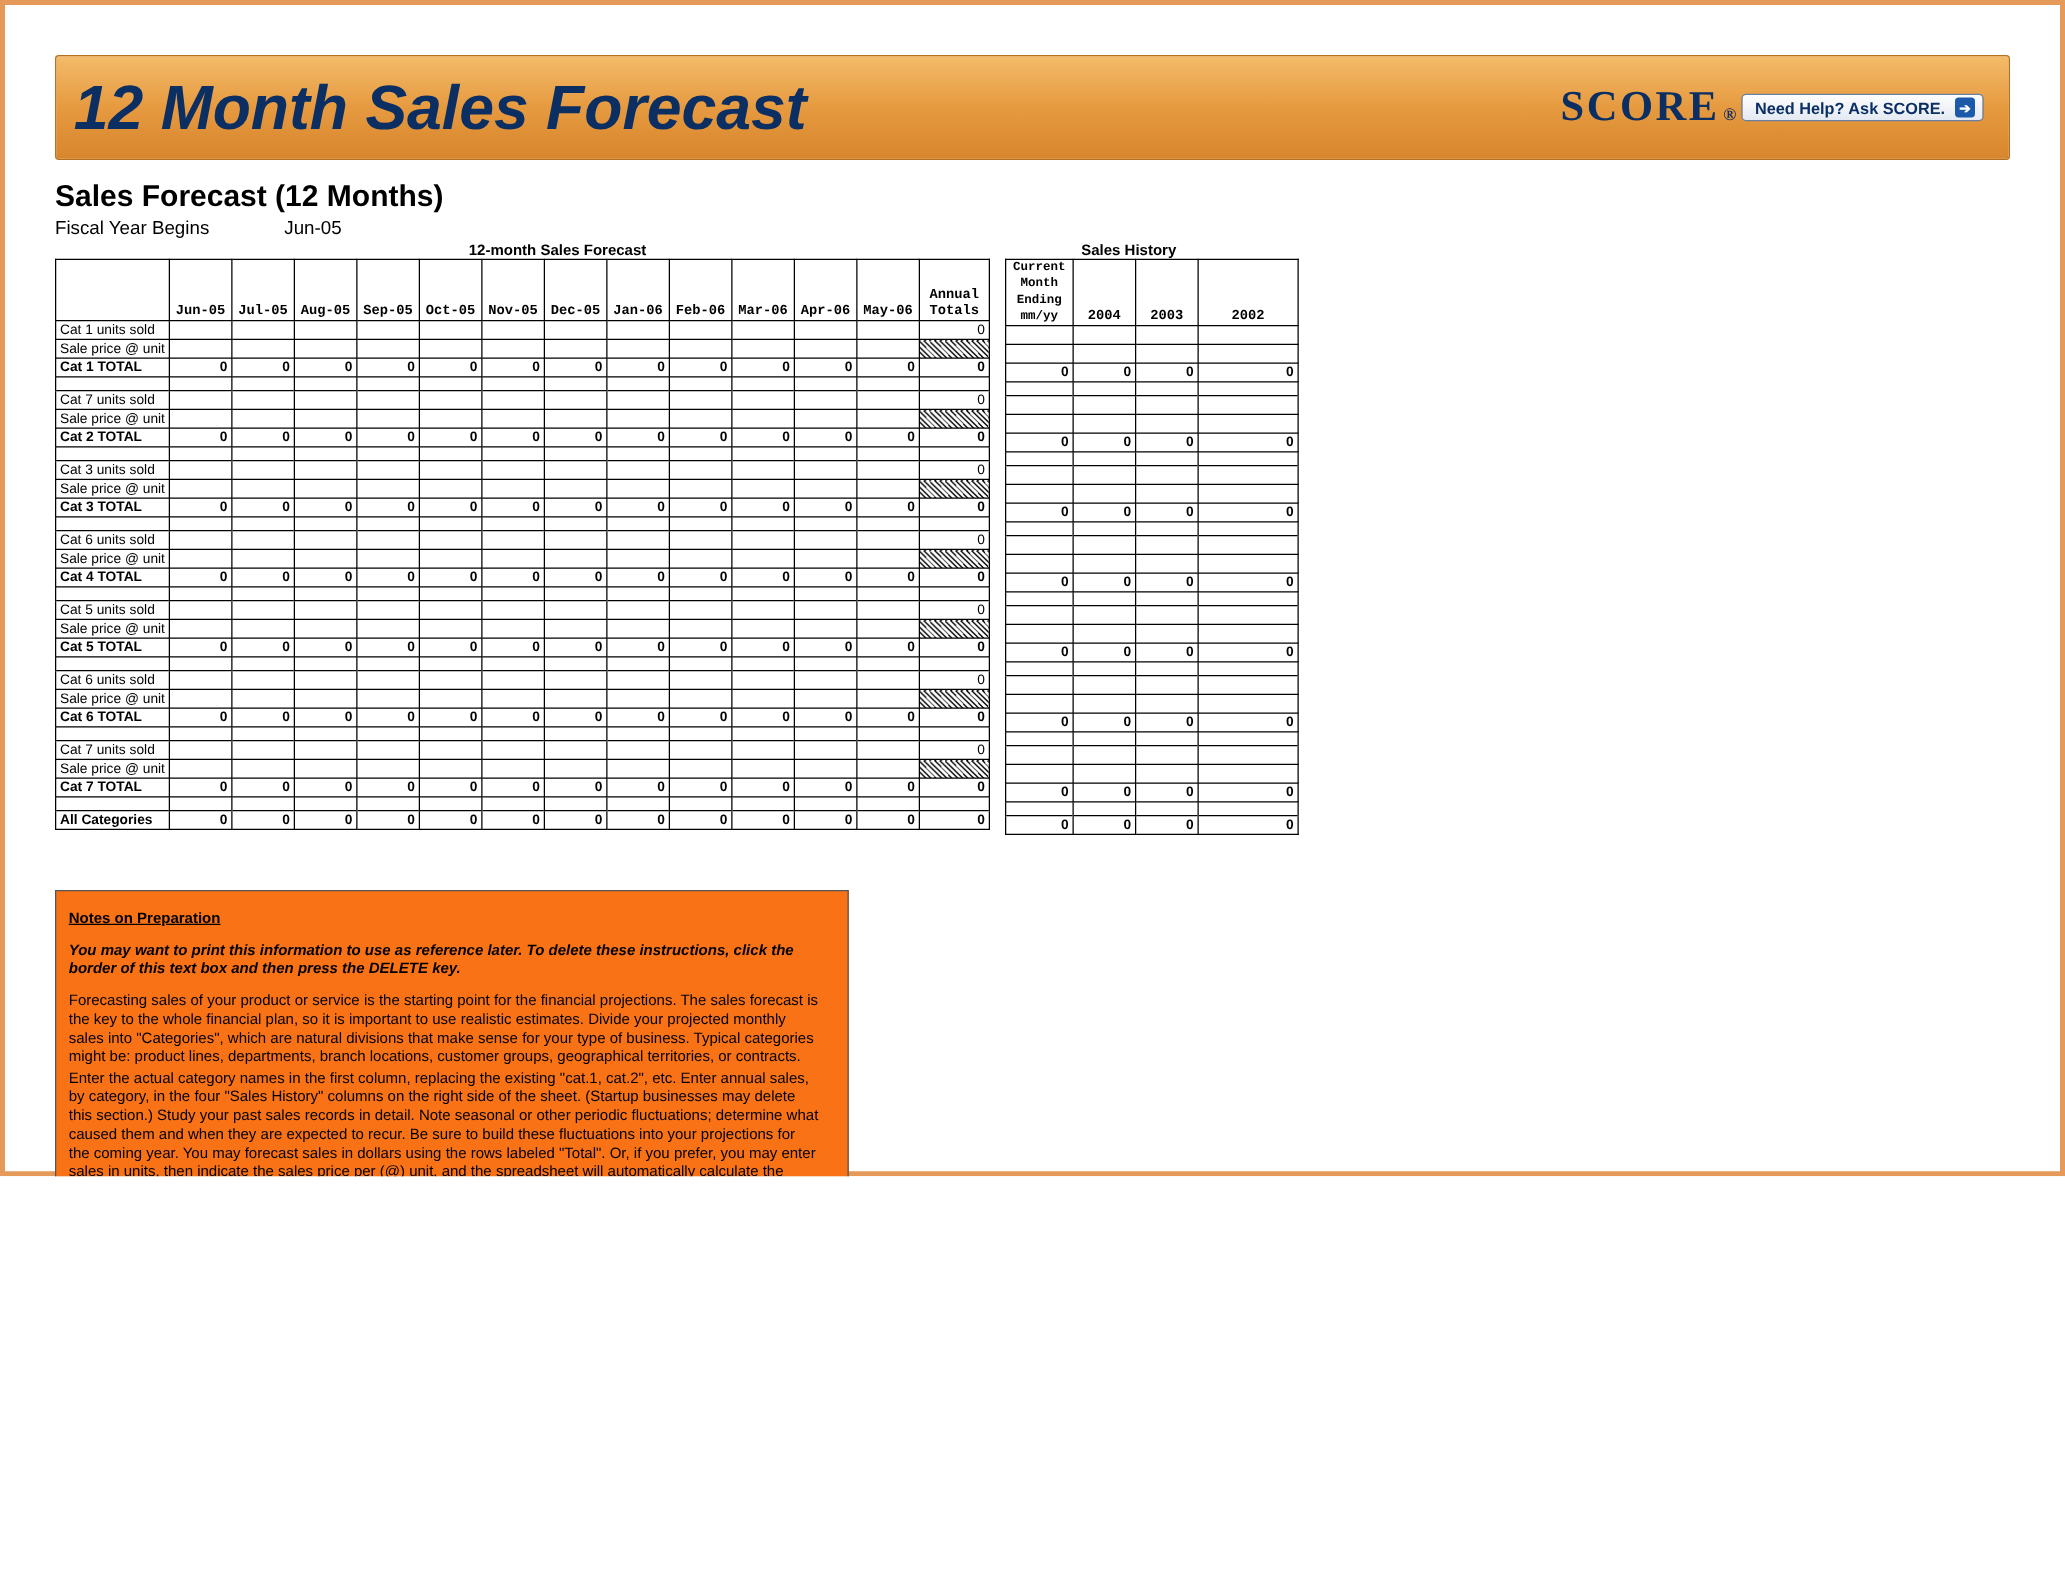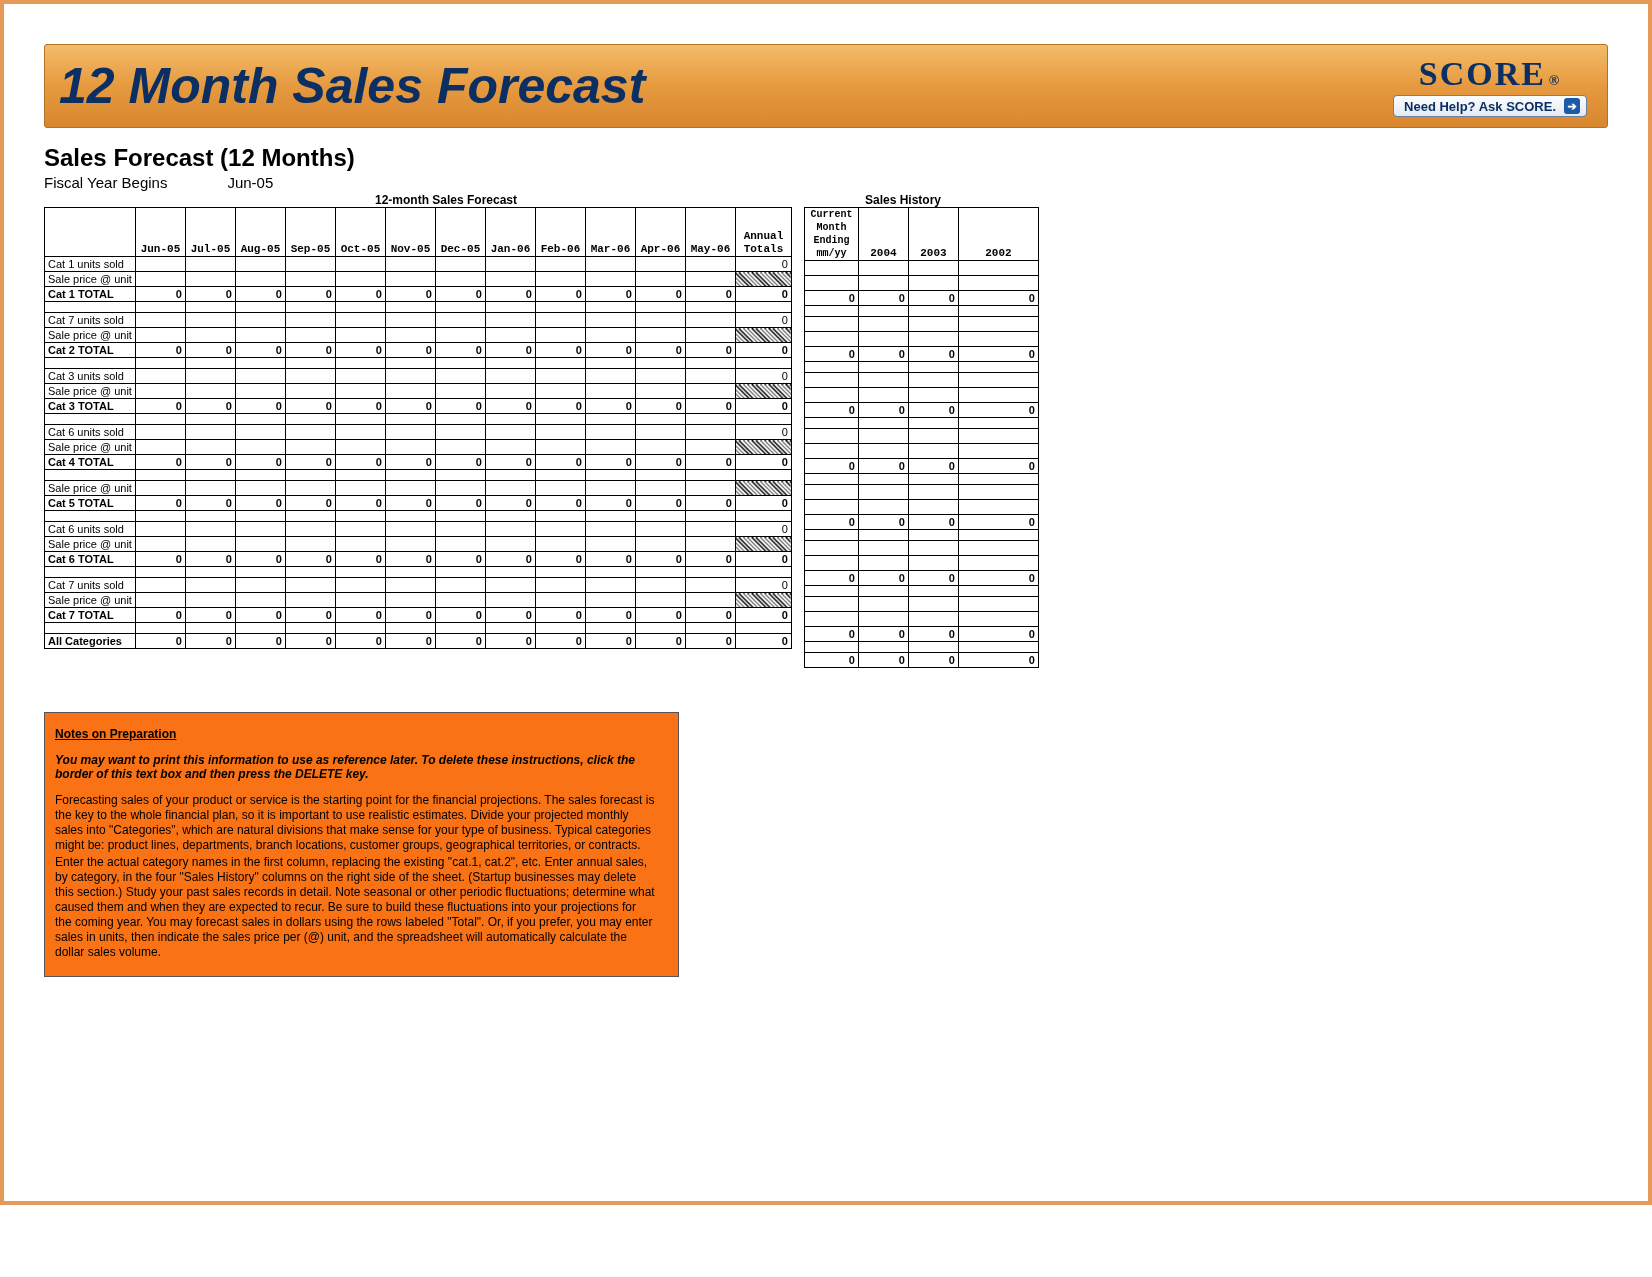--- a/index.html
+++ b/index.html
@@ -2,21 +2,21 @@
 <html><head>
 <meta charset="utf-8">
 <style>
   body {
     margin: 0;
     font-family: Arial, Helvetica, sans-serif;
     background: #fff;
   }
   .page {
     width: 1652px;
-    height: 1205px;
+    height: 941px;
     box-sizing: border-box;
     border: 4px solid #e59a5a;
     padding: 40px 40px 30px 40px;
     position: relative;
   }
   .banner {
     height: 82px;
     background: linear-gradient(to bottom, #f3bb6a 0%, #e69a3f 50%, #d8862e 100%);
     border: 1px solid #b77020;
     border-radius: 3px;
@@ -30,21 +30,20 @@
     font-family: Arial, Helvetica, sans-serif;
     font-size: 50px;
     font-weight: bold;
     color: #0b2f63;
     font-style: italic;
     letter-spacing: 0px;
     white-space: nowrap;
   }
   .banner-right {
     display: flex;
-    flex-direction: column;
     align-items: center;
     gap: 2px;
   }
   .score-logo {
     font-family: Georgia, "Times New Roman", serif;
     font-weight: bold;
     font-size: 34px;
     color: #0b2f63;
     letter-spacing: 2px;
     display: flex;
@@ -496,20 +495,36 @@
               <td></td>
               <td></td>
               <td></td>
               <td></td>
               <td></td>
               <td></td>
               <td></td>
               <td></td>
             </tr>
             <tr>
+              <td class="label">Cat 5 units sold</td>
+              <td class="empty"></td>
+              <td class="empty"></td>
+              <td class="empty"></td>
+              <td class="empty"></td>
+              <td class="empty"></td>
+              <td class="empty"></td>
+              <td class="empty"></td>
+              <td class="empty"></td>
+              <td class="empty"></td>
+              <td class="empty"></td>
+              <td class="empty"></td>
+              <td class="empty"></td>
+              <td class="num">0</td>
+            </tr>
+            <tr>
               <td class="label">Sale price @ unit</td>
               <td class="empty"></td>
               <td class="empty"></td>
               <td class="empty"></td>
               <td class="empty"></td>
               <td class="empty"></td>
               <td class="empty"></td>
               <td class="empty"></td>
               <td class="empty"></td>
               <td class="empty"></td>

